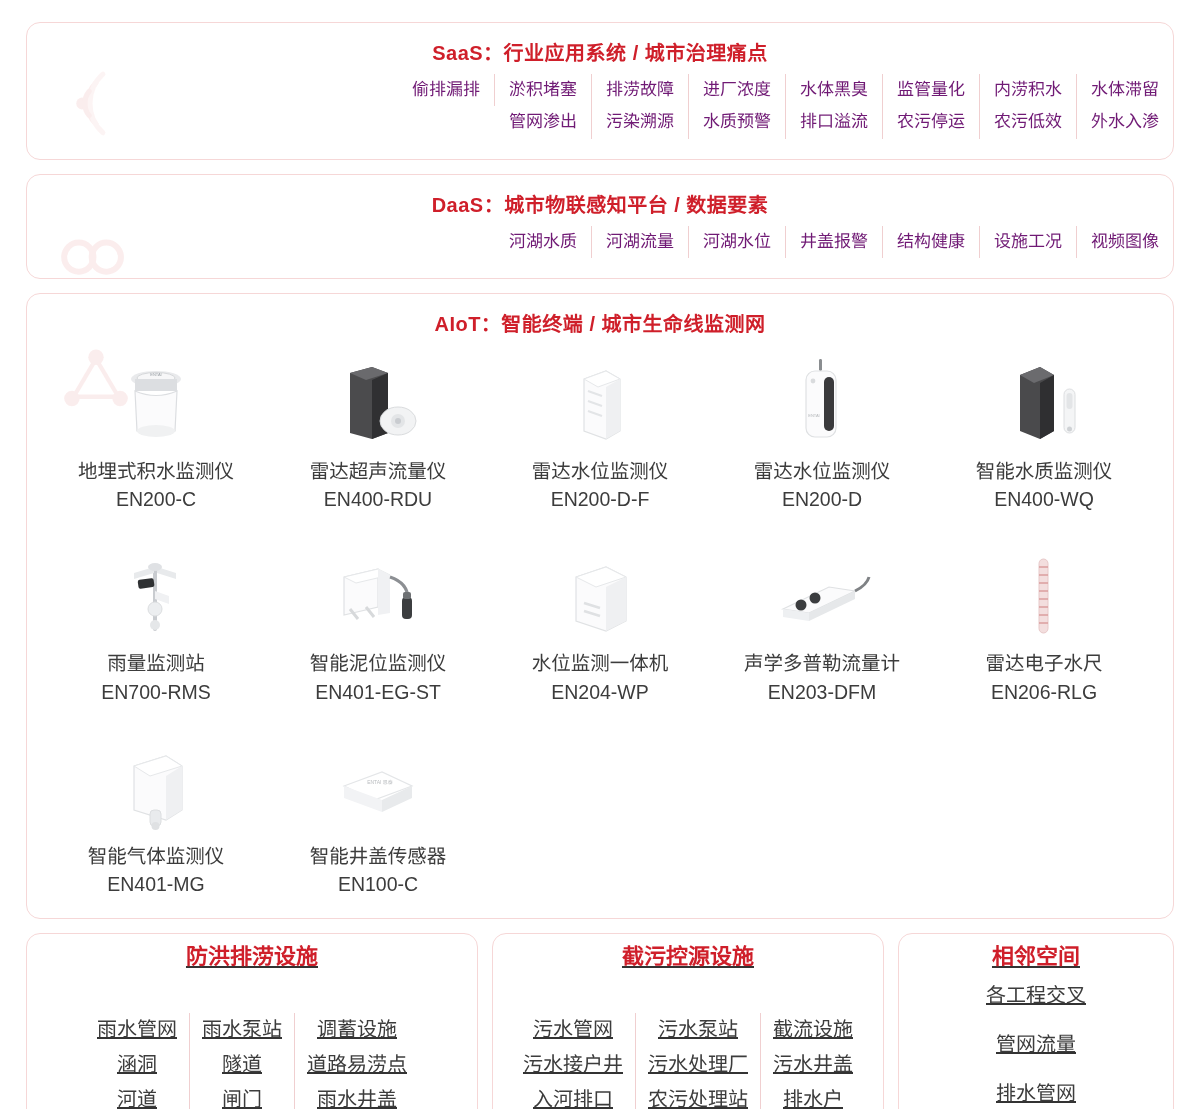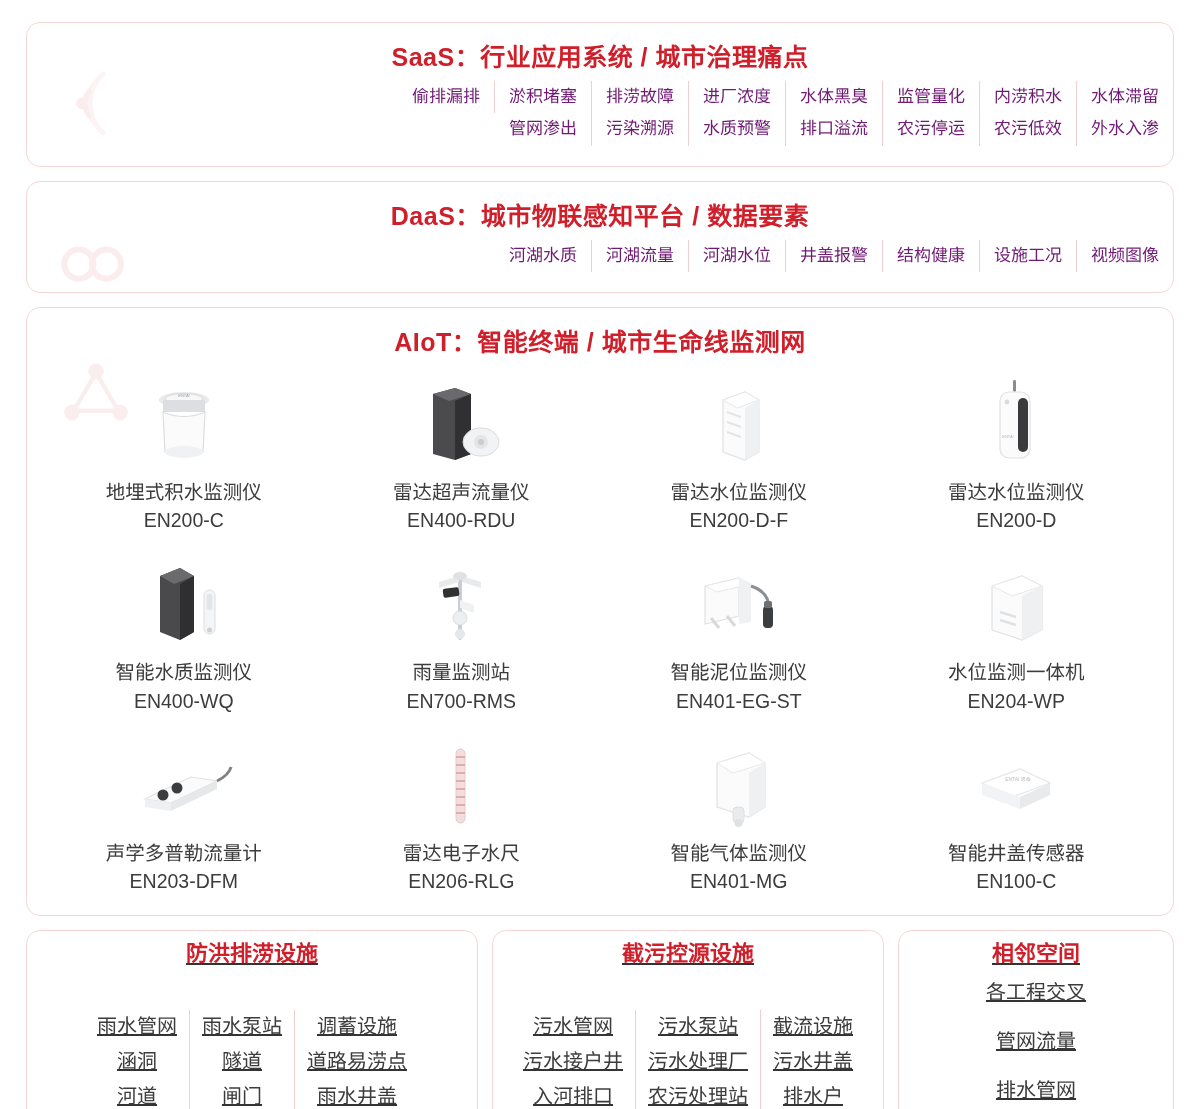--- a/index.html
+++ b/index.html
@@ -27,21 +27,21 @@
     position: relative;
     border: 1.5px solid #f6d7d7;
     border-radius: 14px;
     background: #ffffff;
     overflow: hidden;
   }
   .card + .card { margin-top: 14px; }
 
   .card-title {
     text-align: center;
-    font-size: 25px;
+    font-size: 20px;
     font-weight: bold;
     color: #cf1f2a;
     letter-spacing: 0.5px;
     padding: 14px 0 6px 0;
   }
 
   
   .deco {
     position: absolute;
     left: 26px;
@@ -69,23 +69,23 @@
     padding: 0 14px;
     white-space: nowrap;
   }
   .tag + .tag {
     border-left: 1.5px solid #f0cfd0;
   }
 
   
   .device-grid {
     display: grid;
-    grid-template-columns: repeat(4, 1fr);
+    grid-template-columns: repeat(5, 1fr);
     padding: 6px 18px 10px 18px;
-    row-gap: 6px;
+    row-gap: 18px;
   }
   .device {
     display: flex;
     flex-direction: column;
     align-items: center;
     justify-content: flex-start;
     padding: 4px 2px 10px 2px;
   }
   .device-img {
     height: 96px;

